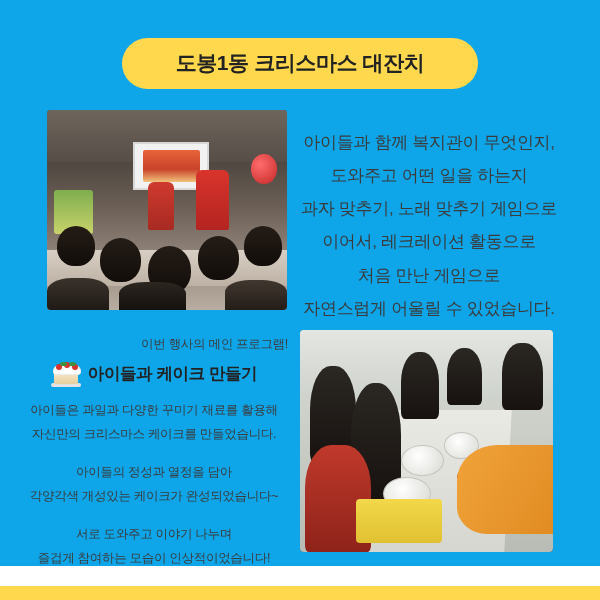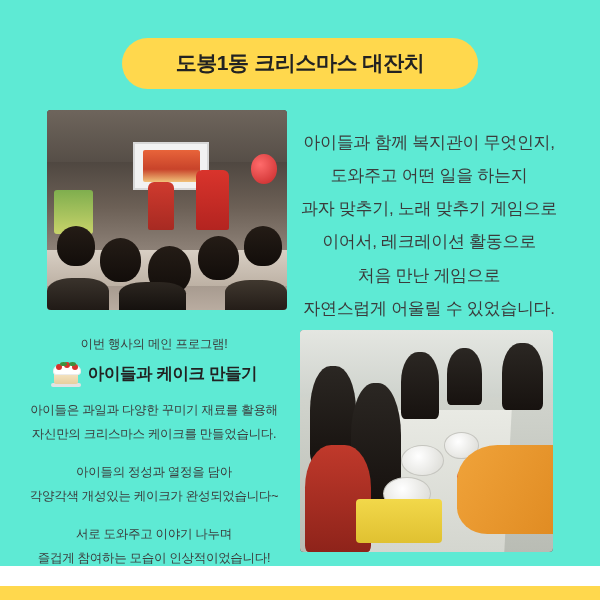--- a/index.html
+++ b/index.html
@@ -12,21 +12,21 @@
     background: #ffffff;
     font-family: "Liberation Sans", sans-serif;
     overflow: hidden;
     position: relative;
   }
   .page {
     position: relative;
     width: 600px;
     height: 600px;
     box-sizing: border-box;
-    background: #5eead4;
+    background: #0ea5e9;
   }
 
   
   .title-wrap {
     position: absolute;
     top: 38px;
     left: 0;
     width: 600px;
     display: flex;
     justify-content: center;
@@ -186,20 +186,21 @@
     left: 20px;
     top: 336px;
     width: 268px;
     text-align: center;
   }
   .bl-lead {
     font-size: 12.5px;
     color: #3b3b3b;
     letter-spacing: -0.3px;
     margin: 0 0 8px 0;
+    text-align: right;
   }
   .bl-head-row {
     display: flex;
     align-items: center;
     justify-content: center;
     gap: 7px;
     margin-bottom: 11px;
   }
   .cake-icon {
     position: relative;

